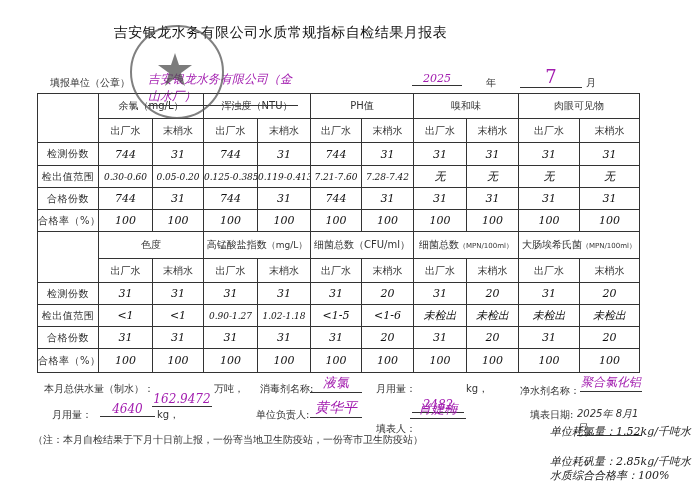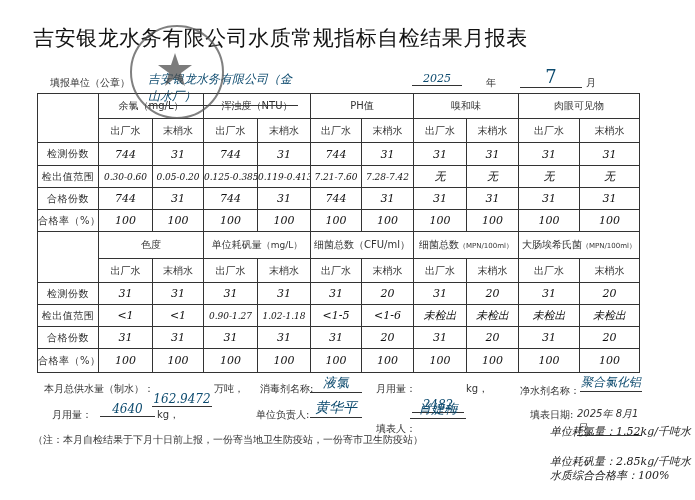--- a/index.html
+++ b/index.html
@@ -1,21 +1,21 @@
 <!DOCTYPE html>
 <html><head>
 <meta charset="utf-8">
 <style>
   html, body { margin:0; padding:0; background:#ffffff; }
   body { width:695px; height:500px; position:relative; overflow:hidden;
          font-family:"DejaVu Sans", sans-serif; color:#222; }
   .abs { position:absolute; }
-  .title { left:0; top:24px; width:561px; text-align:center; font-size:21px; color:#111; letter-spacing:0.5px; }
+  .title { left:0; top:24px; width:561px; text-align:center; font-size:14px; color:#111; letter-spacing:0.5px; }
   .lbl { font-size:10px; color:#333; }
-  .hand { font-family:"DejaVu Serif", serif; font-style:italic; color:#0c4a6e; }
+  .hand { font-family:"DejaVu Serif", serif; font-style:italic; color:#a21caf; }
   .uline { border-bottom:1px solid #333; }
   table.grid { position:absolute; border-collapse:collapse; table-layout:fixed; }
   table.grid td { border:1px solid #333; text-align:center; padding:0; font-size:10px; color:#333; overflow:hidden; white-space:nowrap; }
   table.grid td.rowh { font-size:10px; letter-spacing:0.5px; }
   table.grid td.val { font-family:"DejaVu Serif", serif; font-style:italic; font-size:11px; color:#111; }
   table.grid td.small { font-size:9px; }
   .unit { font-size:7px; }
   .stamp { left:130px; top:25px; width:90px; height:90px; border:2px solid #555; border-radius:50%; opacity:0.75; }
   .stamp-inner { left:140px; top:35px; width:70px; height:70px; }
   .note { font-size:10px; color:#333; }
@@ -117,21 +117,21 @@
     <td class="val">100</td>
     <td class="val">100</td>
     <td class="val">100</td>
     <td class="val">100</td>
     <td class="val">100</td>
   </tr>
 
   <tr style="height:27px;">
     <td rowspan="2"></td>
     <td colspan="2"><span>色度</span></td>
-    <td colspan="2"><span>单位耗矾量</span><span class="unit" style="font-size:9px">（mg/L）</span></td>
+    <td colspan="2"><span>高锰酸盐指数</span><span class="unit" style="font-size:9px">（mg/L）</span></td>
     <td colspan="2"><span>细菌总数</span><span style="font-size:10px">（CFU/ml）</span></td>
     <td colspan="2"><span>细菌总数</span><span class="unit">（MPN/100ml）</span></td>
     <td colspan="2"><span>大肠埃希氏菌</span><span class="unit">（MPN/100ml）</span></td>
   </tr>
   <tr style="height:24px;">
     <td>出厂水</td>
     <td>末梢水</td>
     <td>出厂水</td>
     <td>末梢水</td>
     <td>出厂水</td>

